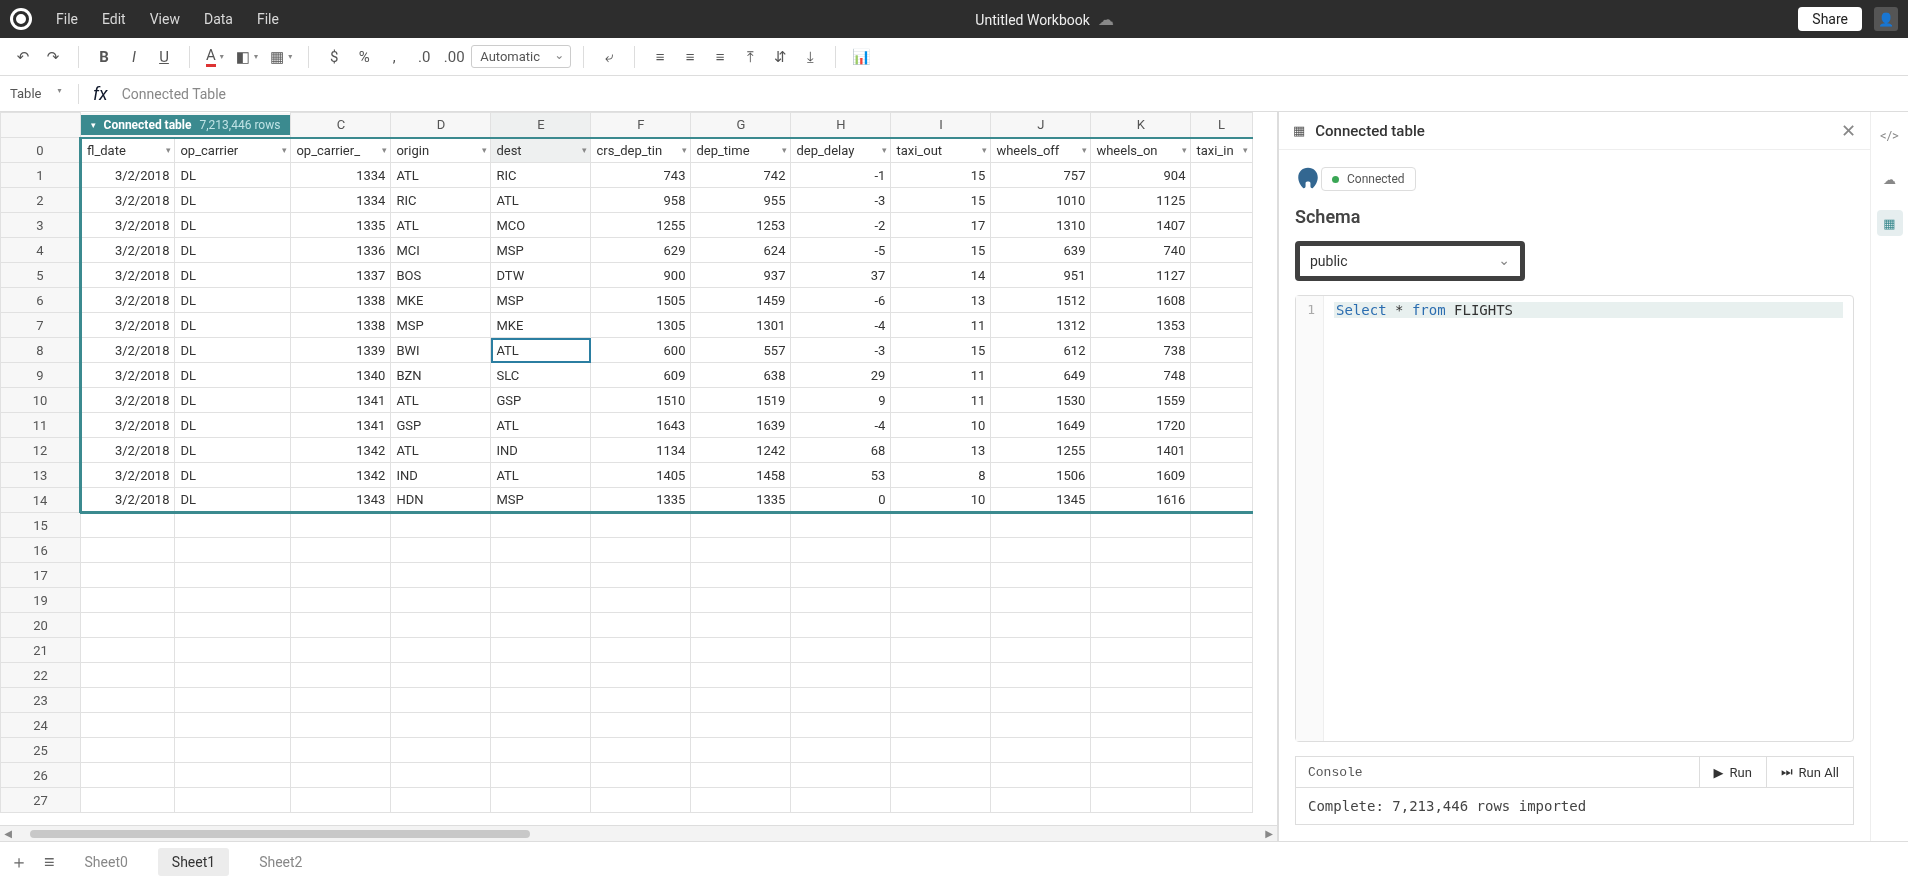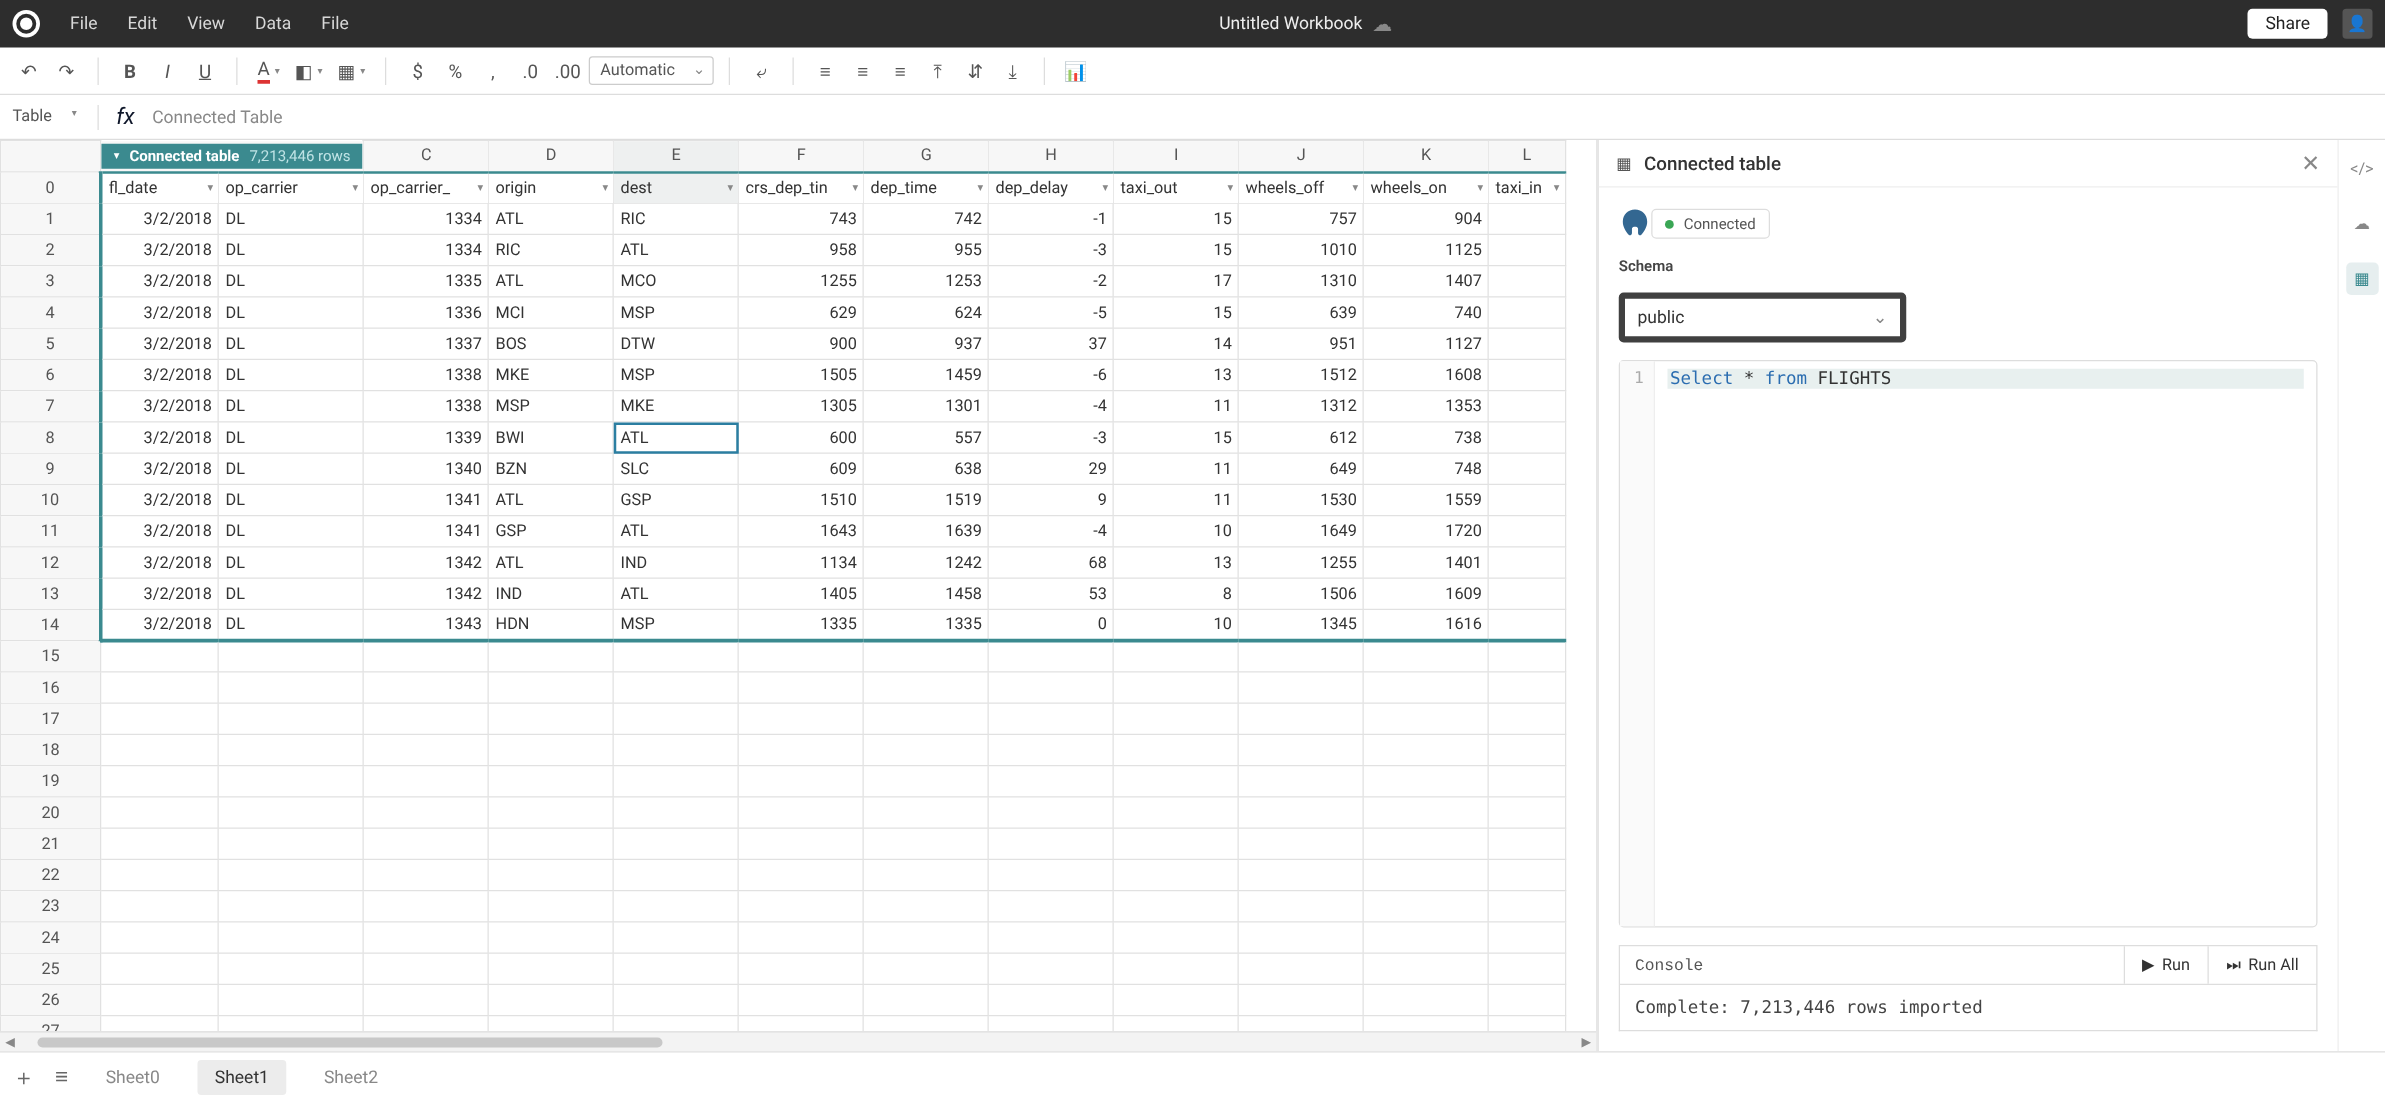--- a/index.html
+++ b/index.html
@@ -72,21 +72,21 @@
 .rcontent { flex:1; display:flex; flex-direction:column; }
 .rhead { display:flex; align-items:center; height:38px; border-bottom:1px solid #eee; padding:0 14px; gap:10px;}
 .rhead .icon { color:#555;}
 .rhead .title { flex:1; font-size:15px; color:#333; font-weight:500;}
 .rhead .close { color:#888; cursor:pointer; font-size:18px;}
 .rbody { flex:1; padding:16px; overflow:auto; display:flex; flex-direction:column; gap:14px;}
 .pgbadge { display:inline-flex; align-items:center; gap:8px; border:1px solid #ddd; border-radius:4px; padding:4px 10px; font-size:12px; color:#555;}
 .pg-icon { width:26px; height:26px; display:flex; align-items:center; justify-content:center;}
 .pg-icon svg{width:26px;height:26px;}
 .dot { width:7px; height:7px; border-radius:50%; background:#3aa655; display:inline-block;}
-.schema-label { font-size:12px; color:#444; font-weight:600;}
+.schema-label { font-size:18px; color:#444; font-weight:600;}
 .schema-select { border:5px solid #404040; border-radius:4px; padding:7px 10px; font-size:14px; color:#333; width:230px; position:relative; cursor:pointer;}
 .schema-select::after{content:"⌄"; position:absolute; right:10px; top:6px; color:#888;}
 .sqlbox { border:1px solid #ddd; border-radius:4px; flex:1; min-height:420px; display:flex; }
 .gutter { width:28px; background:#fafafa; border-right:1px solid #eee; padding:6px 0; text-align:right; color:#aaa; font-family:Menlo,Consolas,monospace; font-size:13px;}
 .gutter div{padding:0 8px;}
 .code { flex:1; padding:6px 10px; font-family:Menlo,Consolas,monospace; font-size:14px; }
 .code .hl { background:#e8f0ef; display:block; padding:0 2px;}
 .kw { color:#2b6db0;}
 .consolebar { display:flex; align-items:center; border:1px solid #ddd; border-top:1px solid #ddd; height:32px; font-size:13px;}
 .consolebar .lbl { flex:1; padding:0 12px; color:#555;font-family:Liberation Mono, monospace;}
@@ -454,35 +454,20 @@
                   <td></td>
                   <td></td>
                   <td></td>
                   <td></td>
                   <td></td>
                   <td></td>
                   <td></td>
                 </tr>
                 <tr>
                   <th class="rowhead">17</th>
-                  <td></td>
-                  <td></td>
-                  <td></td>
-                  <td></td>
-                  <td></td>
-                  <td></td>
-                  <td></td>
-                  <td></td>
-                  <td></td>
-                  <td></td>
-                  <td></td>
-                  <td></td>
-                </tr>
-                <tr>
-                  <th class="rowhead">18</th>
                   <td></td>
                   <td></td>
                   <td></td>
                   <td></td>
                   <td></td>
                   <td></td>
                   <td></td>
                   <td></td>
                   <td></td>
                   <td></td>

